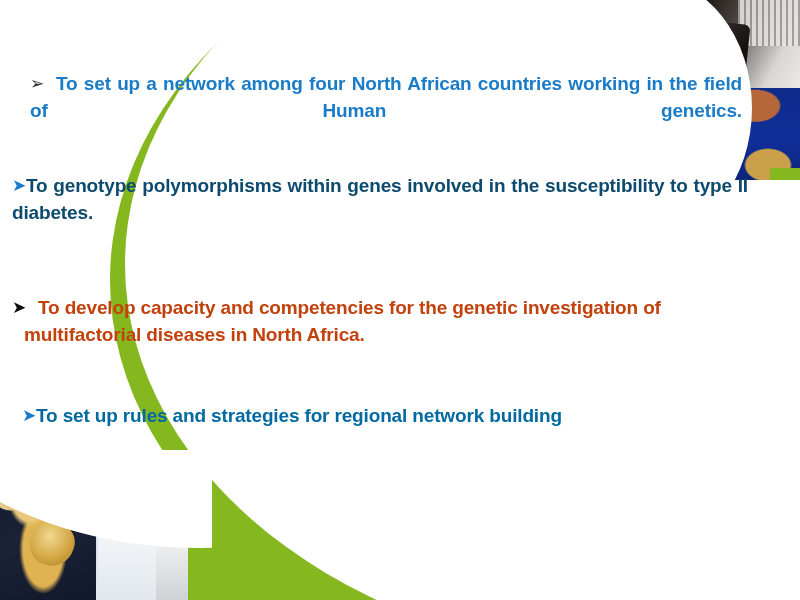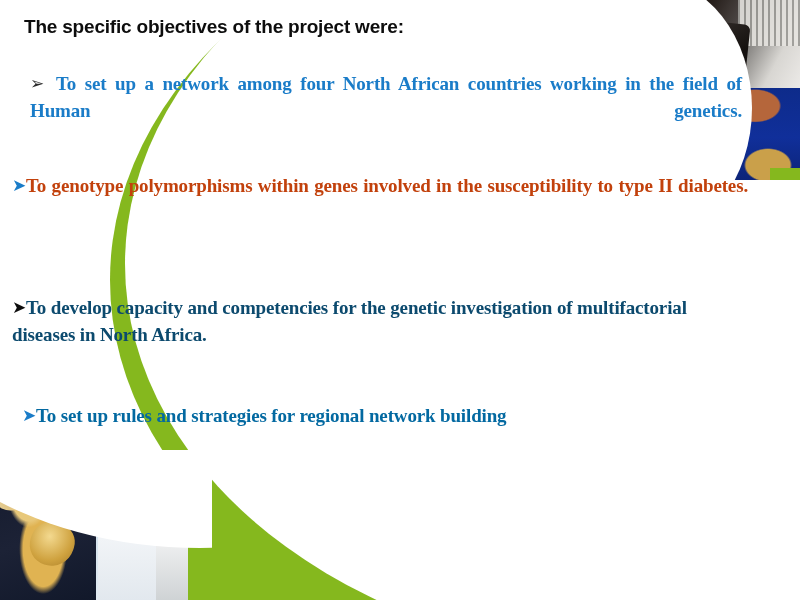--- a/index.html
+++ b/index.html
@@ -262,21 +262,20 @@
     font-size: 19px;
     line-height: 26px;
     font-weight: normal;
   }
   .bullet .bullet-text {
     display: block;
     font-size: 19px;
     line-height: 27px;
     font-weight: bold;
     letter-spacing: -0.15px;
-    font-family: Liberation Serif, serif;
   }
 
   
   #bullet-1 {
     left: 30px;
     top: 70px;
     width: 712px;
   }
   #bullet-1 .bullet-marker {
     color: #2b2b2b;
@@ -301,21 +300,21 @@
     left: 12px;
     top: 172px;
     width: 736px;
   }
   #bullet-2 .bullet-marker {
     color: #1A7CC8;
     font-size: 17px;
     top: 1px;
   }
   #bullet-2 .bullet-text {
-    color: #c2410c;
+    color: #0c4a6e;
     text-align: justify;
     text-justify: inter-word;
     text-indent: 14px;
   }
   #bullet-2 .bullet-text::after {
     content: "";
     display: inline-block;
     width: 100%;
   }
 
@@ -324,22 +323,23 @@
     left: 12px;
     top: 294px;
     width: 700px;
   }
   #bullet-3 .bullet-marker {
     color: #0d0d0d;
     font-size: 17px;
     top: 1px;
   }
   #bullet-3 .bullet-text {
-    color: #0c4a6e;
+    color: #c2410c;
     text-indent: 14px;
+    margin-left: 12px;
   }
 
   
   #bullet-4 {
     left: 22px;
     top: 402px;
     width: 700px;
   }
   #bullet-4 .bullet-marker {
     color: #1A7CC8;
@@ -396,21 +396,20 @@
     <div class="fly-photo">
       <div class="wing"></div>
       <div class="body"></div>
     </div>
     <div class="green-strip"></div>
     <div class="photo-mask"></div>
   </div>
 
   <div class="content">
 
-    <div class="slide-heading">The specific objectives of the project were:</div>
 
     <div class="bullet" id="bullet-1">
       <span class="bullet-marker">➢</span>
       <span class="bullet-text">To set up a network among four North African countries working in the field of Human genetics.</span>
     </div>
 
     <div class="bullet" id="bullet-2">
       <span class="bullet-marker">➤</span>
       <span class="bullet-text">To genotype polymorphisms within genes involved in the susceptibility to type II diabetes.</span>
     </div>

